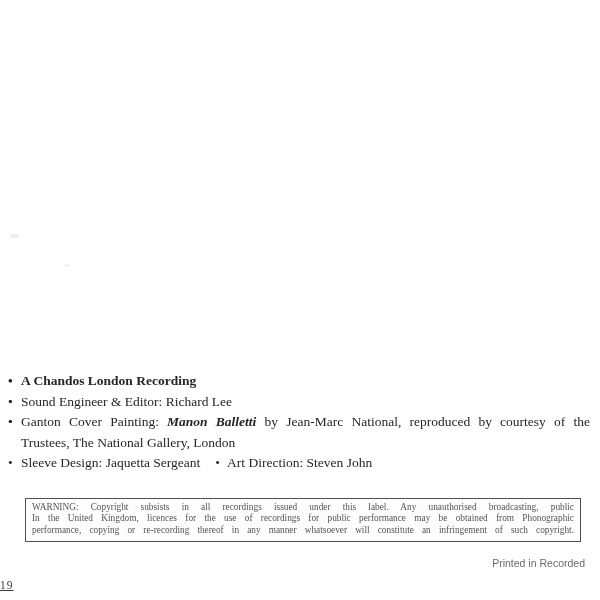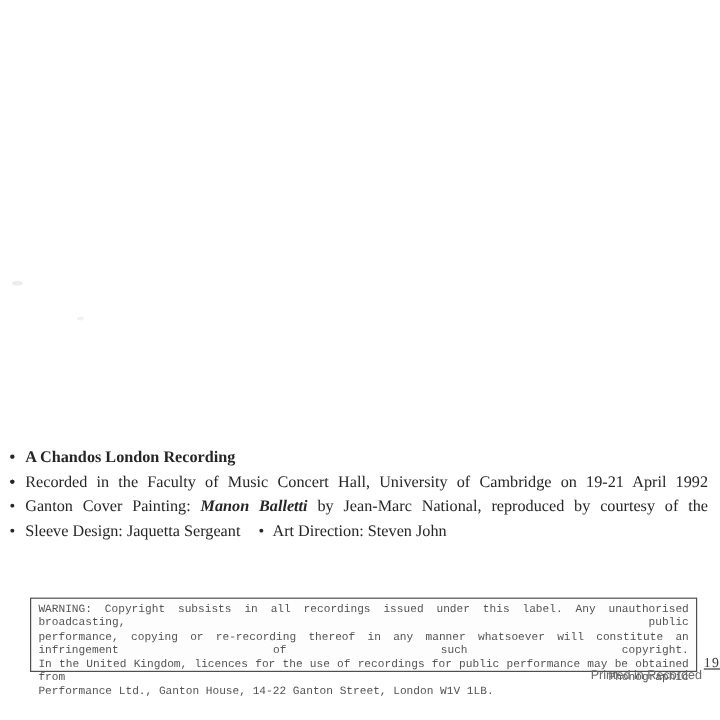--- a/index.html
+++ b/index.html
@@ -49,25 +49,25 @@
   }
   .painting-title { font-style: italic; font-weight: bold; }
   .bullet2 { margin: 0 7px 0 15px; }
 
   
   .warning-box {
     position: absolute;
     left: 25px;
     top: 498px;
     width: 556px;
-    height: 62px;
+    height: 44px;
     box-sizing: border-box;
     border: 1px solid #4f4f4f;
     padding: 3px 6px 5px 6px;
-    font-family: Liberation Mono, monospace;
+    font-family: Liberation Serif, serif;
     font-size: 9.3px;
     line-height: 11.4px;
     color: #545454;
     background: #fdfdfd;
   }
   .wl { white-space: normal; }
   .wl.jl { text-align: justify; text-align-last: justify; }
 
   
   .printed {
@@ -75,57 +75,57 @@
     right: 15px;
     top: 557px;
     font-family: "Liberation Sans", sans-serif;
     font-size: 10.5px;
     color: #6a6a6a;
   }
   .pagenum {
     position: absolute;
     left: 0;
     right: 0;
-    top: 547px;
-    text-align: right;
+    top: 579px;
+    text-align: left;
     font-size: 11.5px;
     letter-spacing: 1px;
     color: #3a3a3a;
     text-decoration: underline;
   }
 </style>
 </head>
 <body>
 
 <div class="page">
 
   <div class="smudge s1"></div>
   <div class="smudge s2"></div>
 
   <div class="credits">
 
     <div class="cl bold"><span class="bullet">•</span><span>A Chandos London Recording</span></div>
 
     <div class="cl"><span class="bullet">•</span></div>
 
-    <div class="cl"><span class="bullet">•</span></div>
+    <div class="cl"><span class="bullet">•</span><span>Sound Engineer &amp; Editor: Richard Lee</span></div>
 
-    <div class="cl jl"><span class="bullet">•</span><span>Recorded in the Faculty of Music Concert Hall, University of Cambridge on 19-21 April 1992</span></div>
+    <div class="cl jl"><span class="bullet">•</span></div>
 
     <div class="cl jl"><span class="bullet">•</span><span>Ganton Cover Painting: </span><span class="painting-title">Manon Balletti</span><span> by Jean-Marc National, reproduced by courtesy of the</span></div>
 
+    <div class="cl"><span>Trustees, The National Gallery, London</span></div>
 
     <div class="cl"><span class="bullet">•</span><span>Sleeve Design: Jaquetta Sergeant</span><span class="bullet2">•</span><span>Art Direction: Steven John</span></div>
 
   </div>
 
   <div class="warning-box">
     <div class="wl jl">WARNING: Copyright subsists in all recordings issued under this label. Any unauthorised broadcasting, public</div>
+    <div class="wl jl">In the United Kingdom, licences for the use of recordings for public performance may be obtained from Phonographic</div>
     <div class="wl jl">performance, copying or re-recording thereof in any manner whatsoever will constitute an infringement of such copyright.</div>
-    <div class="wl jl">In the United Kingdom, licences for the use of recordings for public performance may be obtained from Phonographic</div>
-    <div class="wl">Performance Ltd., Ganton House, 14-22 Ganton Street, London W1V 1LB.</div>
   </div>
 
   <div class="printed">Printed in Recorded</div>
 
   <div class="pagenum">19</div>
 
 </div>
 
 </body></html>

